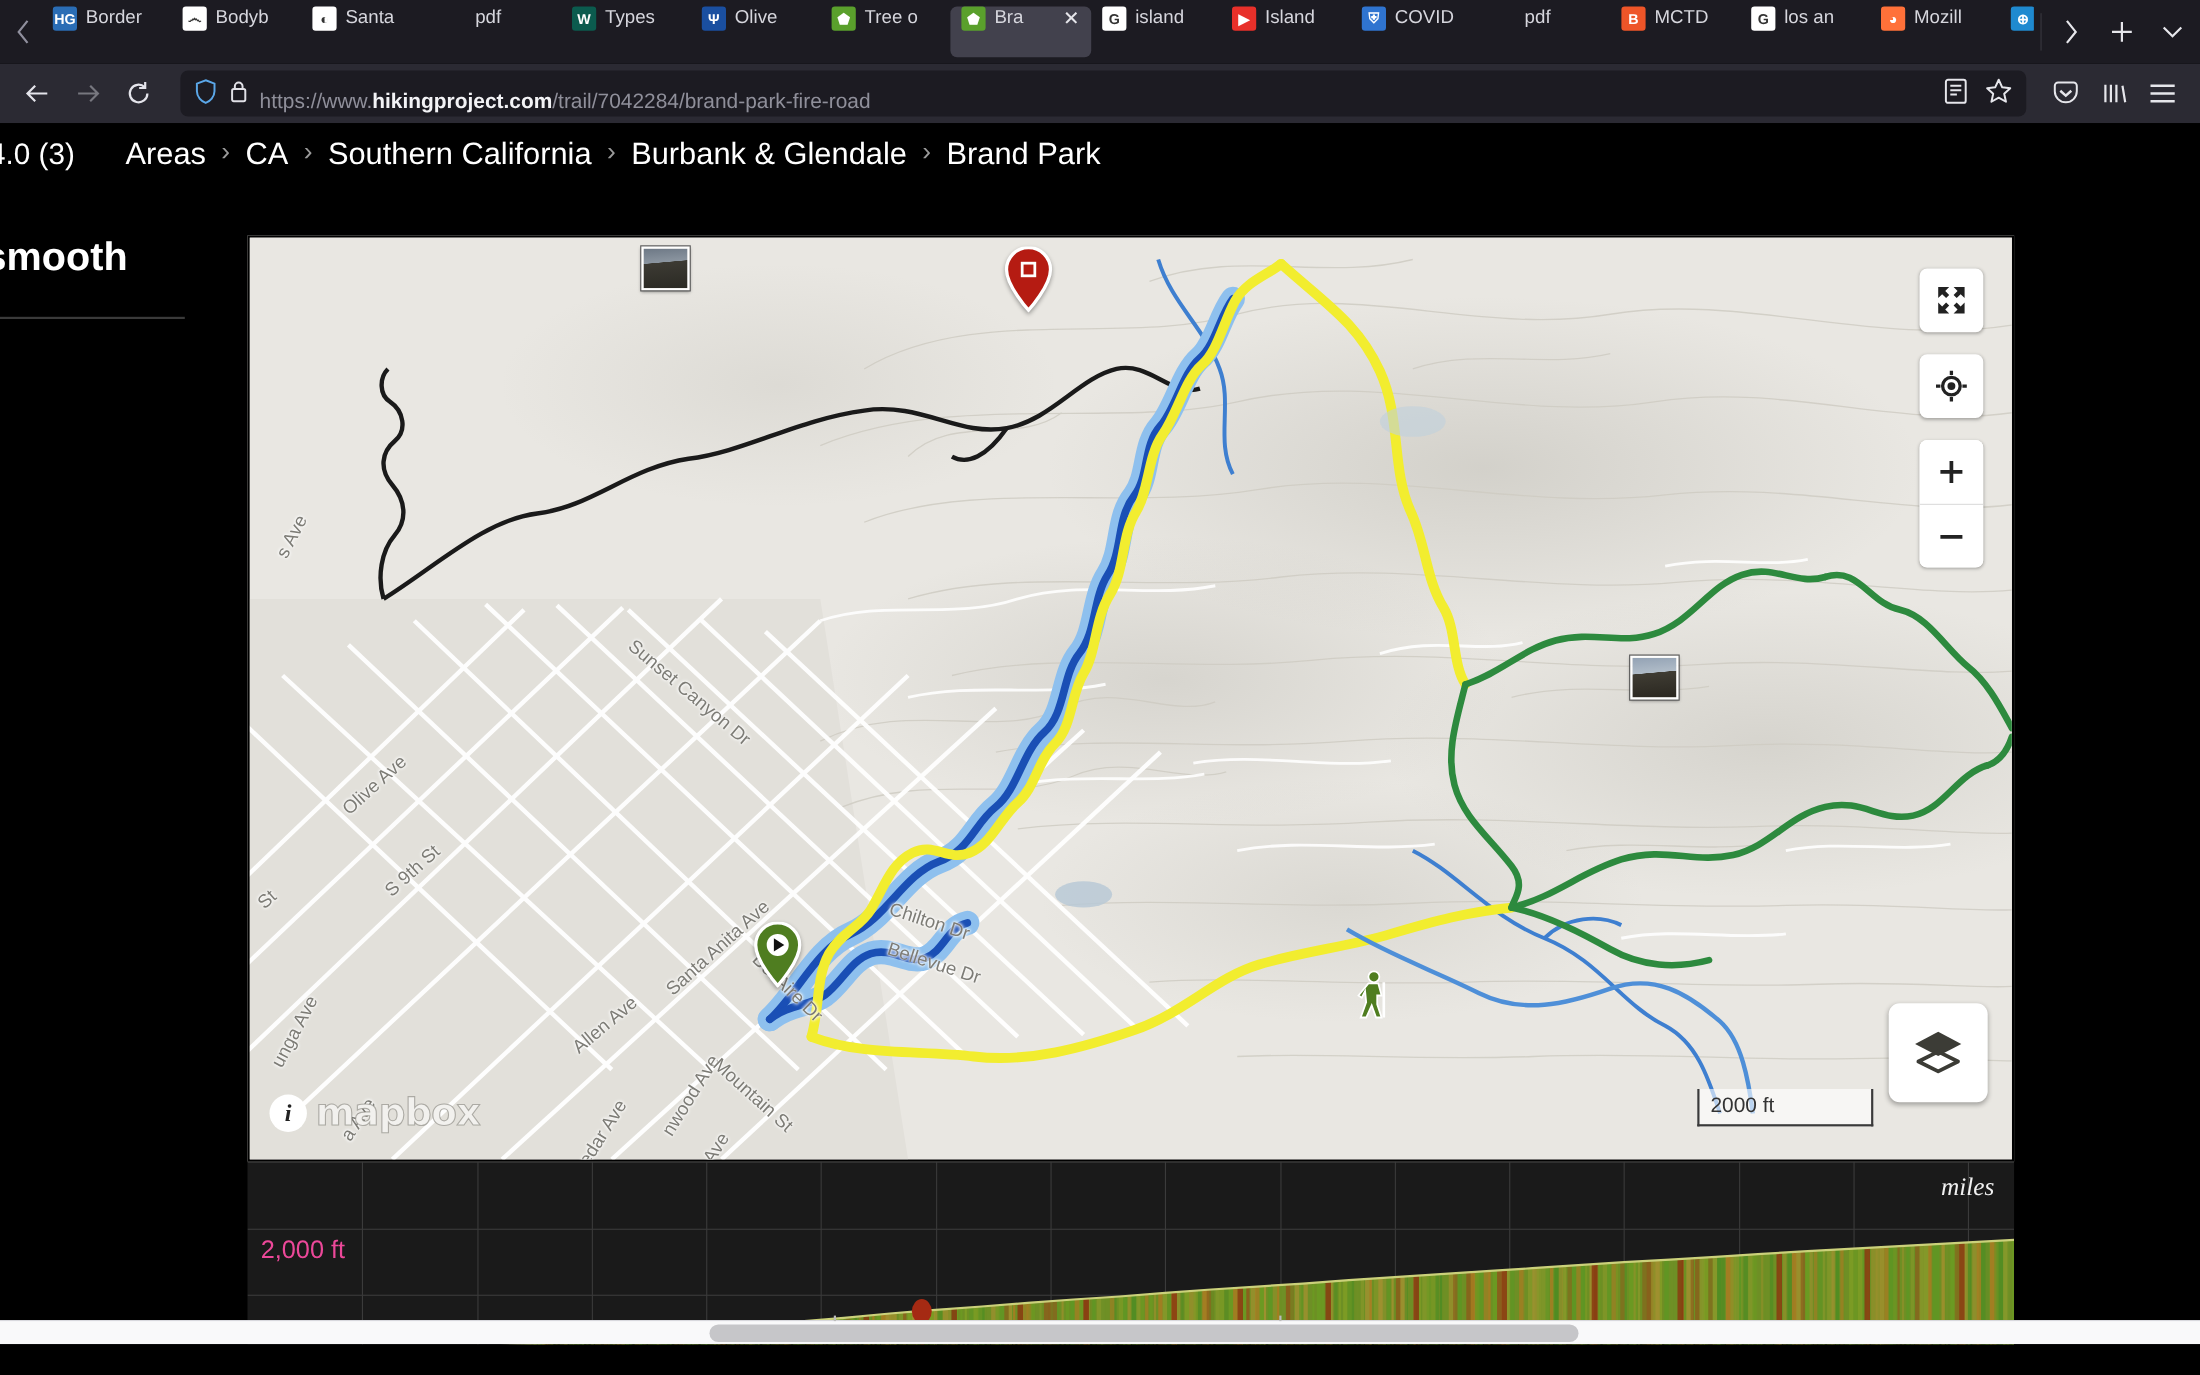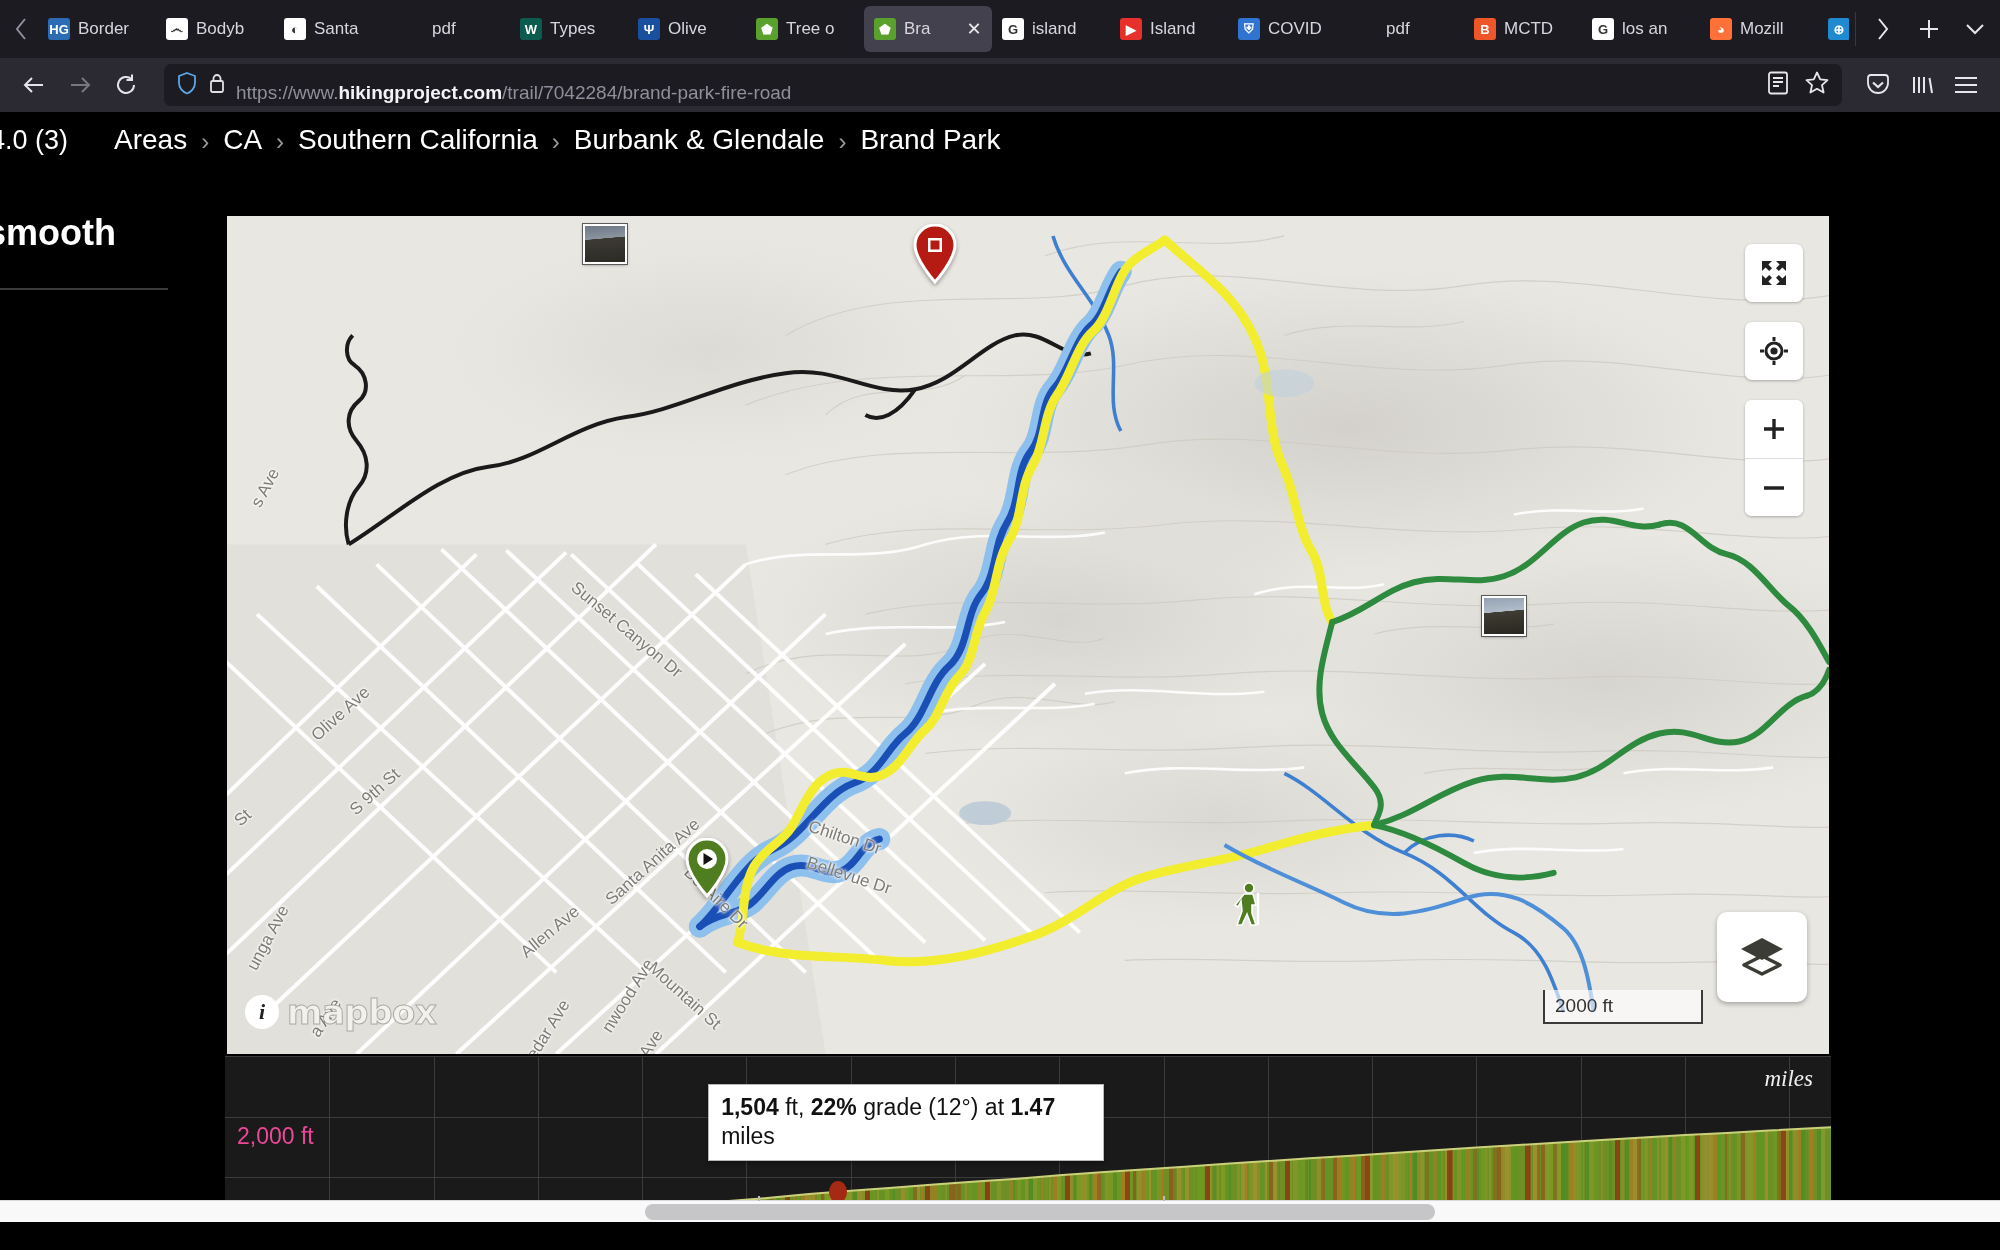--- a/index.html
+++ b/index.html
@@ -18,21 +18,21 @@
     display: flex; align-items: center; padding: 0 4px;
     position: relative;
   }
   .tab-scroll-left {
     width: 34px; height: 44px; display:flex; align-items:center; justify-content:center;
     color:#8f8f9d; font-size:22px; flex:0 0 auto;
   }
   .tabs-strip { display:flex; align-items:center; flex: 1 1 auto; overflow:hidden; height:48px; }
   .tab {
     height: 46px; min-width: 118px; max-width: 118px;
-    display:flex; align-items:center; gap:8px;
+    display:flex; align-items:flex-start; gap:8px;
     padding: 0 10px; border-radius: 6px;
     flex: 0 0 auto; position: relative;
   }
   .tab.active { background:#42414d; max-width: 128px; min-width:128px; }
   .tab .favicon {
     width:22px; height:22px; flex:0 0 auto; border-radius:3px;
     display:flex; align-items:center; justify-content:center;
     font-size:13px; font-weight:bold; color:#fff; overflow:hidden;
   }
   .tab .tab-title {
@@ -360,21 +360,21 @@
             <path d="M2 3 H24 M2 10 H24 M2 17 H24" stroke="#e6e6eb" stroke-width="2.2"></path>
           </svg>
       </div>
     </div>
   </div>
 
   <div class="page">
 
     <div class="breadcrumb-row">
       <span class="rating-frag">4.0 (3)</span>
-      <span id="crumbs" style="display:flex;align-items:flex-end;">
+      <span id="crumbs" style="display:flex;align-items:flex-start;">
           <span class="crumb">Areas</span>
           <span class="crumb-sep">›</span>
           <span class="crumb">CA</span>
           <span class="crumb-sep">›</span>
           <span class="crumb">Southern California</span>
           <span class="crumb-sep">›</span>
           <span class="crumb">Burbank &amp; Glendale</span>
           <span class="crumb-sep">›</span>
           <span class="crumb">Brand Park</span>
         </span>
@@ -1035,23 +1035,20 @@
             <rect x="1470" y="0" width="5" height="212" fill="#8a3a10" opacity=".85"></rect>
             <rect x="1556" y="0" width="5" height="212" fill="#8a3a10" opacity=".85"></rect>
           </g>
           <path d="M0,184.74285714285713 L41.714285714285715,182.47142857142856 L83.42857142857143,179.44285714285715 L125.14285714285714,175.65714285714284 L166.85714285714286,172.3257142857143 L208.57142857142856,168.84285714285716 L250.28571428571428,166.57142857142858 L291.99999999999994,163.54285714285714 L333.7142857142857,159.75714285714287 L375.42857142857144,155.66857142857143 L417.1428571428571,152.18571428571428 L458.85714285714295,148.70285714285714 L500.57142857142856,145.37142857142857 L542.2857142857143,142.04 L583.9999999999999,138.10285714285715 L613.1999999999999,135.68 L625.7142857142858,134.77142857142857 L667.4285714285714,131.74285714285713 L709.1428571428571,128.4114285714286 L750.8571428571429,125.38285714285713 L792.5714285714284,122.65714285714286 L834.2857142857142,119.32571428571428 L875.9999999999999,116.29714285714286 L917.7142857142859,113.57142857142857 L959.4285714285714,110.84571428571428 L1001.1428571428571,107.81714285714285 L1042.857142857143,105.09142857142857 L1084.5714285714287,102.36571428571429 L1126.2857142857142,99.64 L1167.9999999999998,96.91428571428573 L1209.7142857142856,94.18857142857142 L1251.4285714285716,91.46285714285713 L1293.142857142857,89.04 L1334.857142857143,86.61714285714287 L1376.5714285714284,83.89142857142858 L1418.2857142857142,81.46857142857141 L1460,79.0457142857143 L1501.7142857142858,76.92571428571429 L1543.4285714285713,74.50285714285715 L1606,71.17142857142858" fill="none" stroke="#cbd17a" stroke-width="2"></path>
         </svg>
       <div id="elev-xlabels"></div>
       <div class="elev-ylabel" style="top: 66.5714px;">2,000 ft</div>
       <div class="elev-units">miles</div>
       <div class="hover-line" id="hover-line" style="left: 612.2px; top: 135.68px; height: 76.32px;"></div>
       <div class="hover-dot" id="hover-dot" style="left: 604.2px; top: 124.68px;"></div>
-      <div class="elev-tooltip" id="elev-tooltip" style="left: 483.2px; top: 28px;">
-        <b>1,504</b><span> ft, </span><b>22%</b><span> grade (12°) at </span><b>1.47</b><span> miles</span>
-      </div>
     </div>
 
     <div class="pagescroll">
       <div class="notch" style="left:758px"></div>
       <div class="notch" style="left:1163px"></div>
       <div class="thumb"></div>
     </div>
   </div>
 </div>
 

